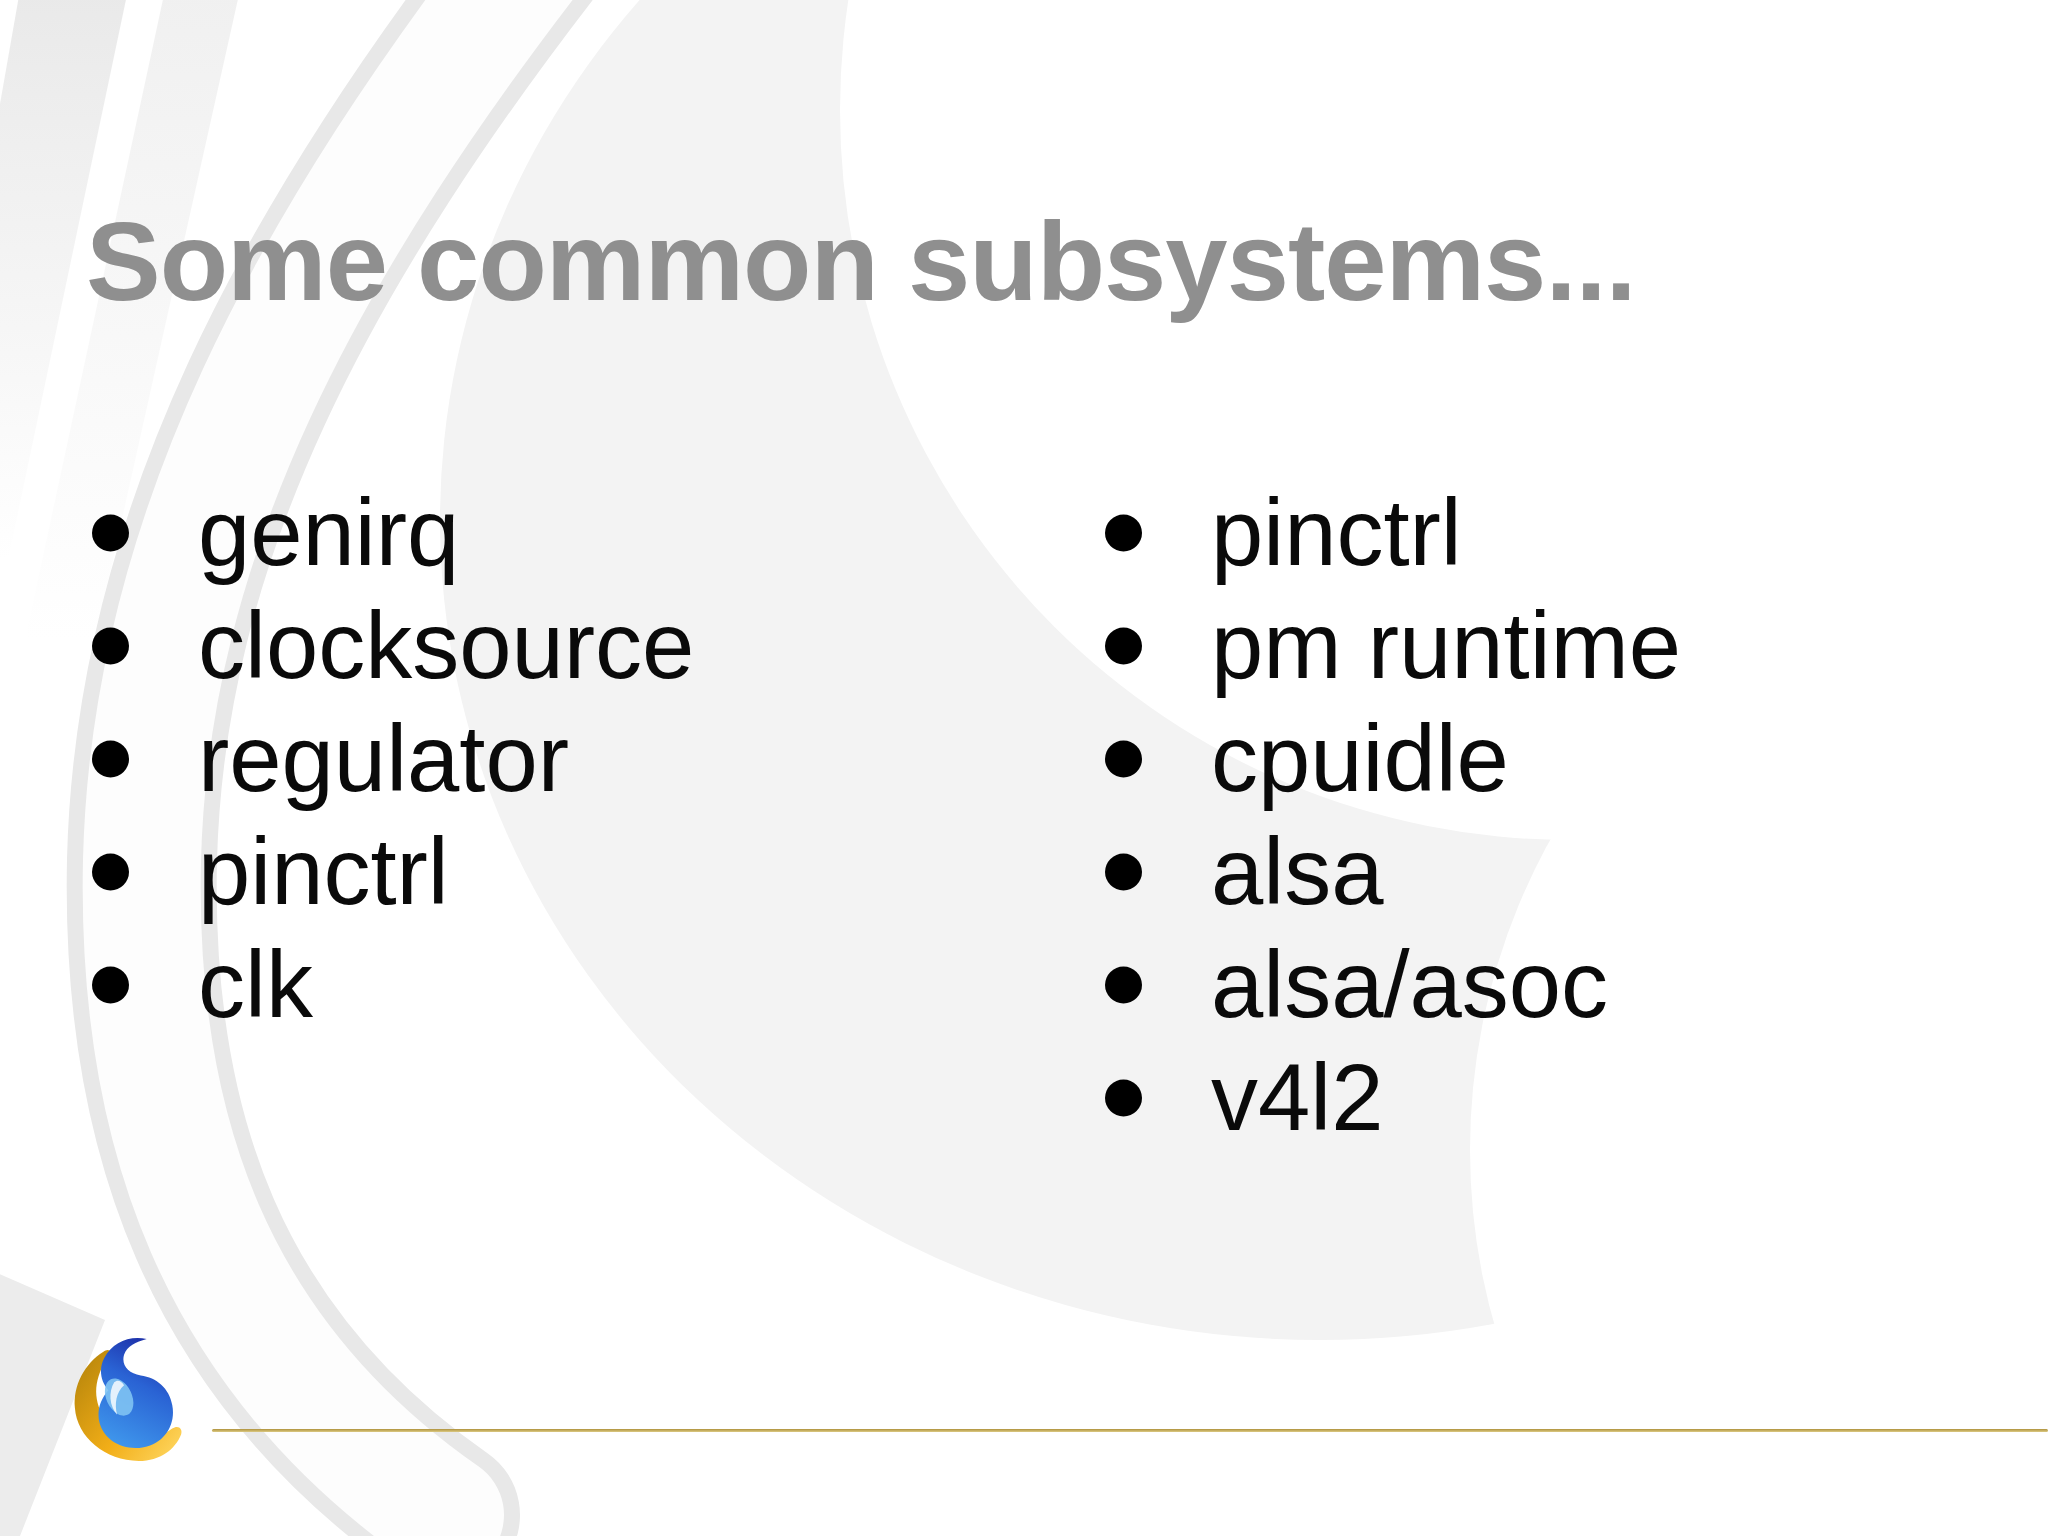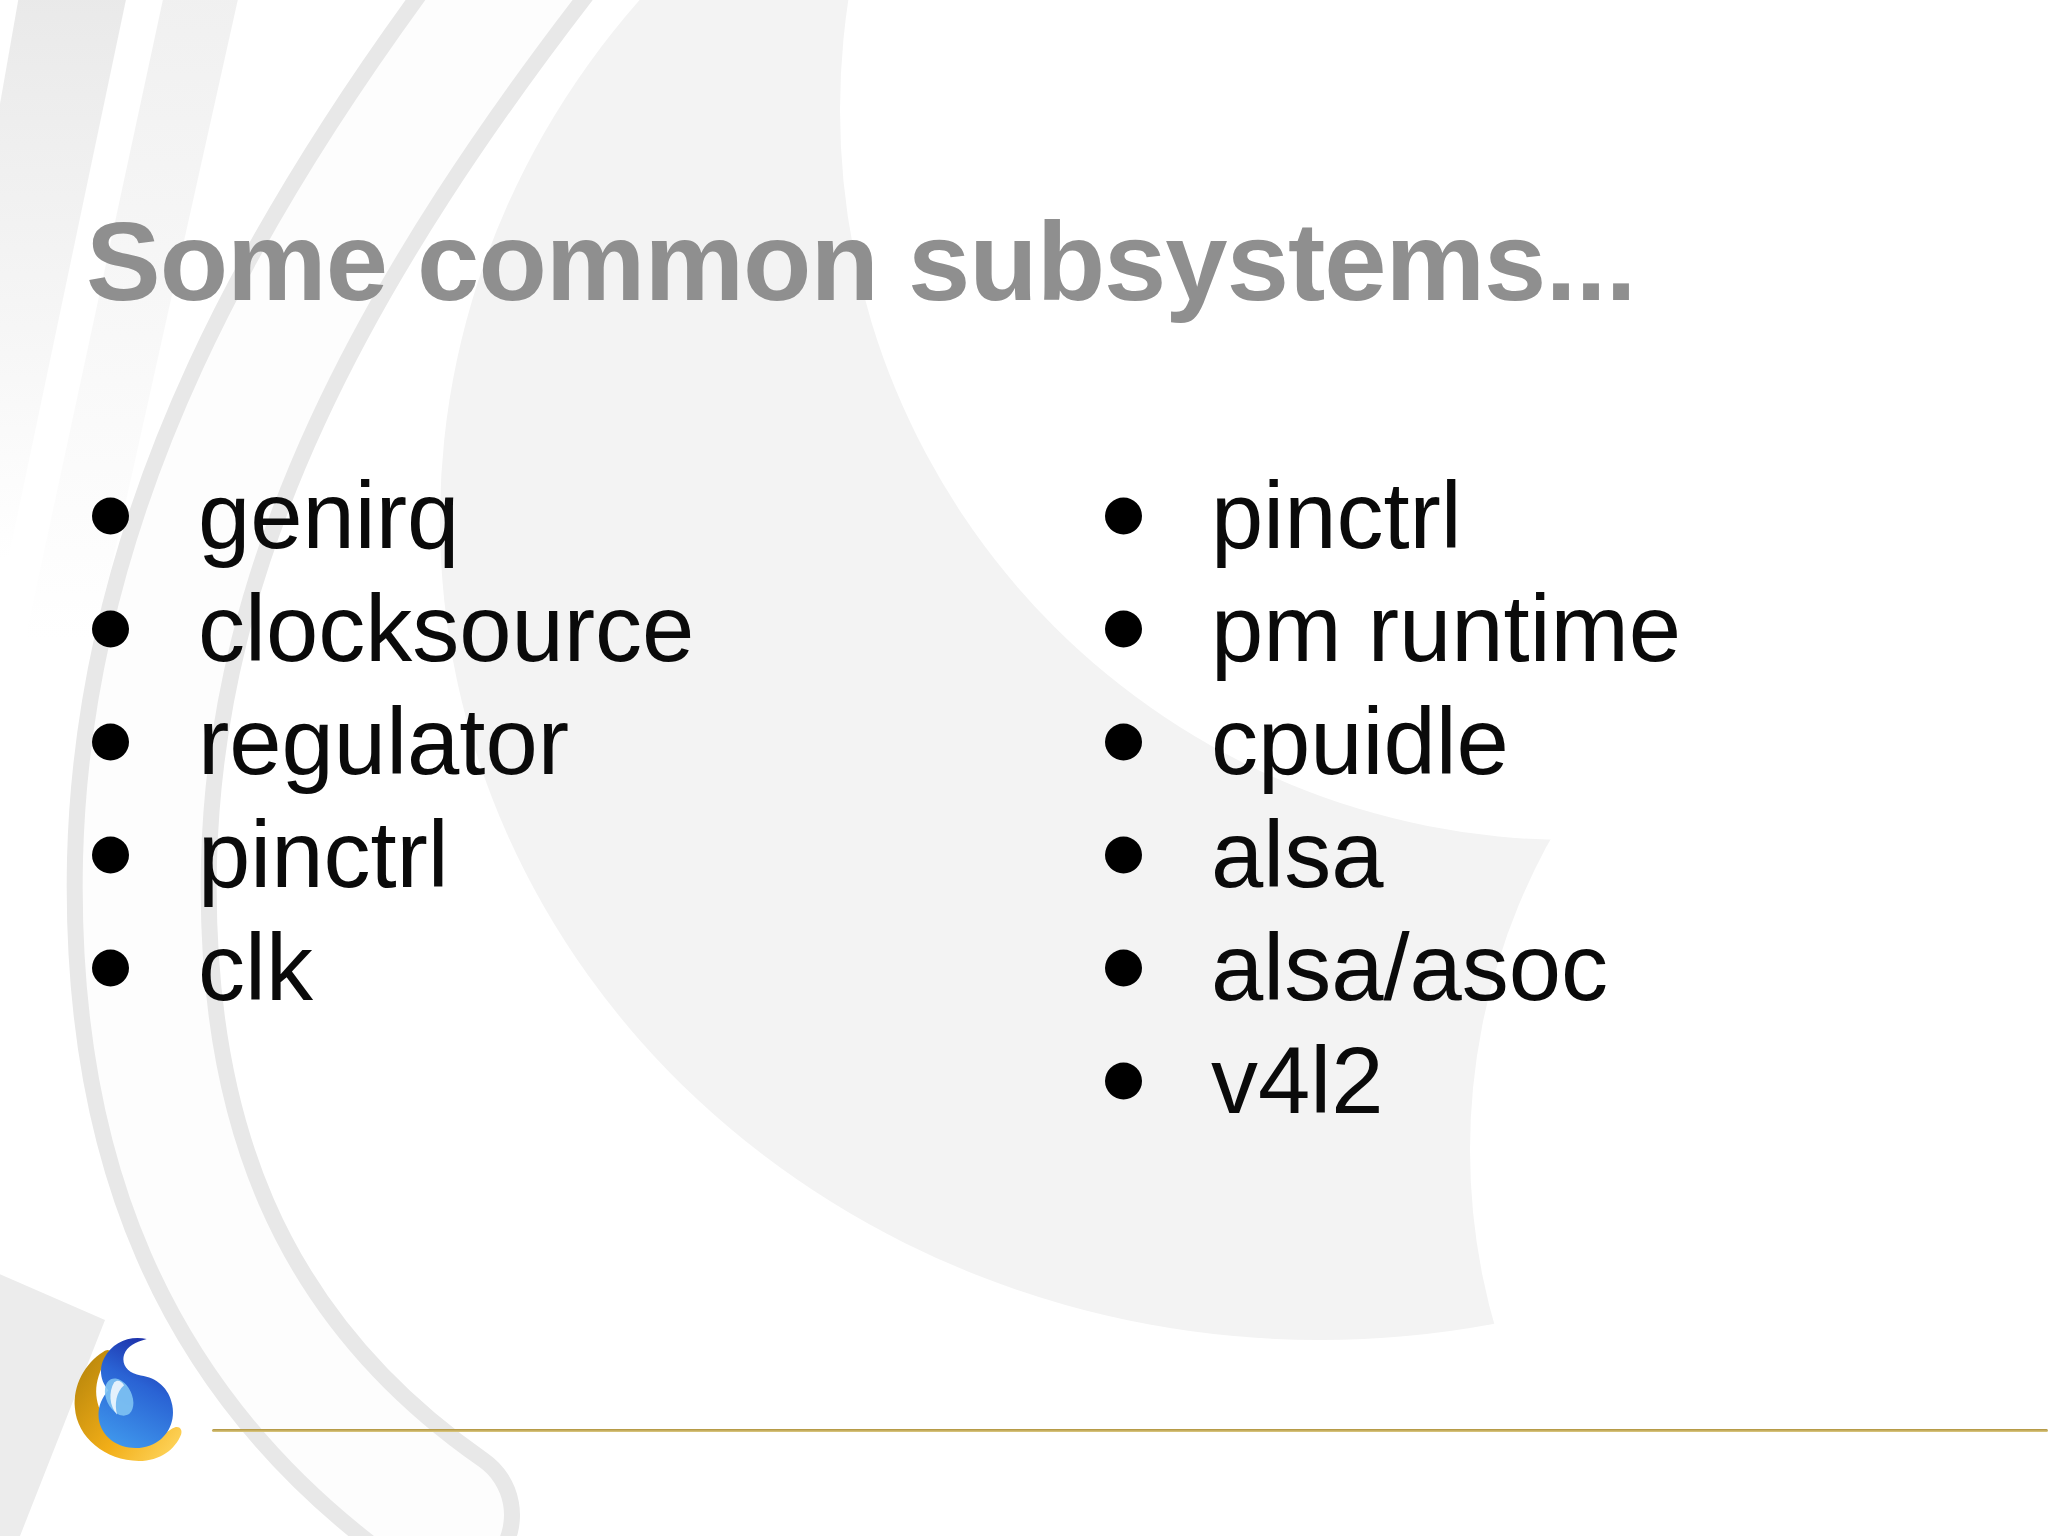--- a/index.html
+++ b/index.html
@@ -14,21 +14,21 @@
     --bullet-color:#000000;
   }
   .bg{position:absolute;left:0;top:0;width:2048px;height:1536px;}
   .title{
     position:absolute;left:86px;top:206px;margin:0;
     font-size:112px;font-weight:700;line-height:1;
     letter-spacing:-1px;white-space:nowrap;
     color:var(--title-color);
   }
   ul.bullet-list{
-    position:absolute;top:459px;margin:0;padding:0;list-style:none;
+    position:absolute;top:476px;margin:0;padding:0;list-style:none;
   }
   ul.bullet-list.left{left:0;}
   ul.bullet-list.right{left:1013px;}
   ul.bullet-list li{
     position:relative;height:113px;padding-left:198px;
     display:flex;align-items:center;
     font-size:94px;line-height:1.117;color:var(--text-color);
     white-space:nowrap;
   }
   .bullet{

